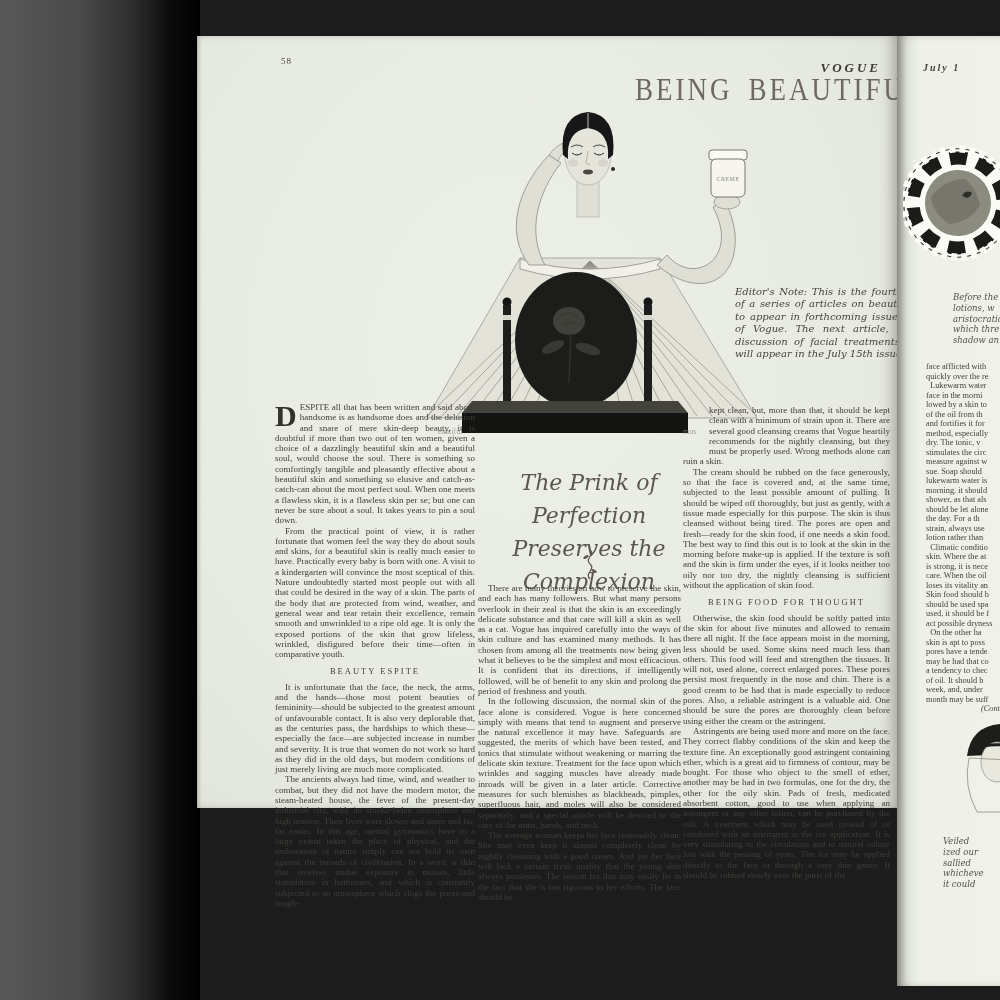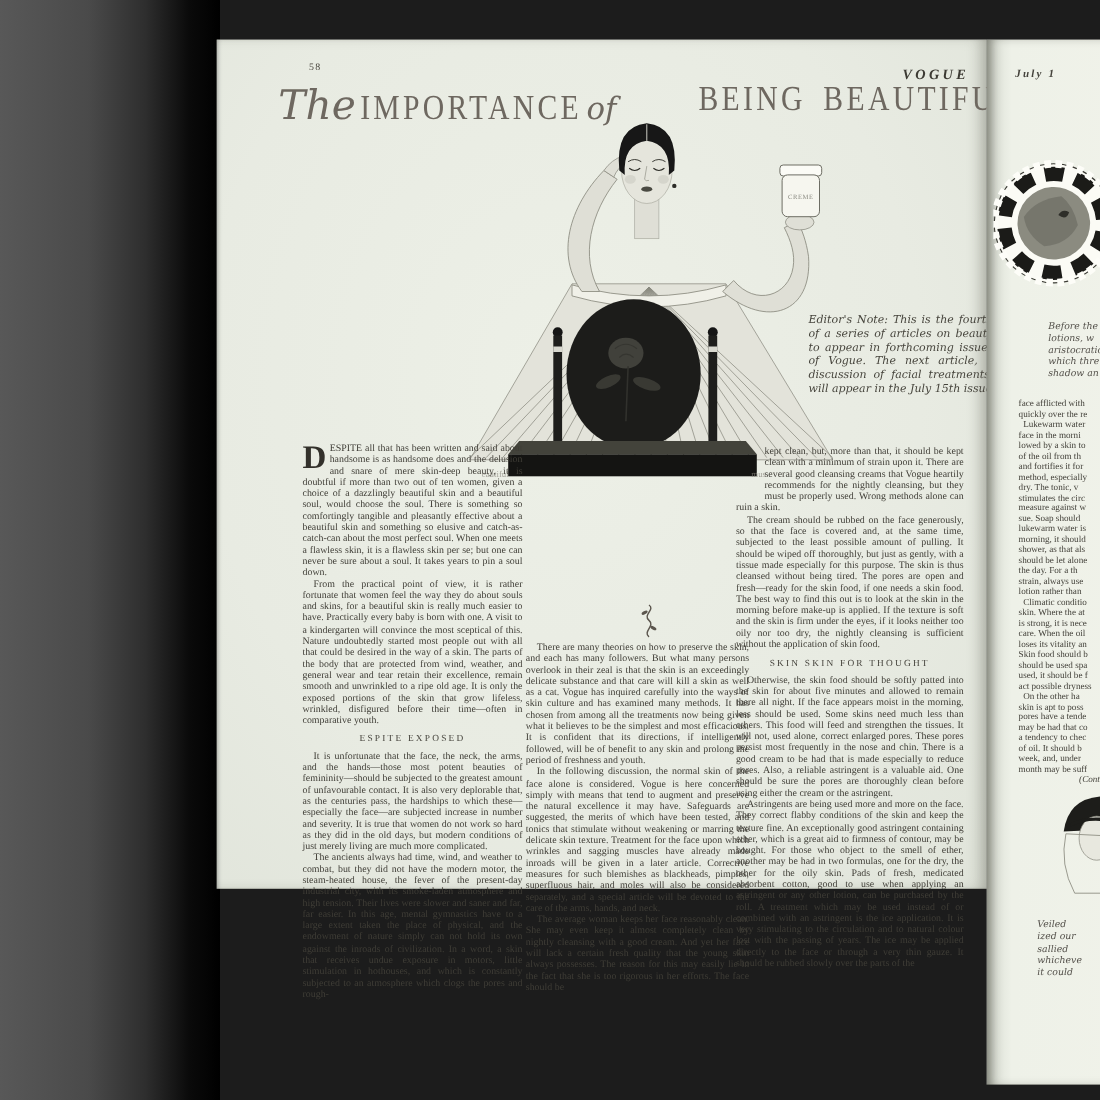--- a/index.html
+++ b/index.html
@@ -39,21 +39,21 @@
   .ornament{position:absolute;left:384px;top:512px;}
   
   .bleed{position:absolute;top:391px;font-size:8px;color:#8a877e;opacity:.75;}
   .bleed.l{left:241px;} .bleed.r{left:486px;}
   
   .col{position:absolute;font-size:9px;line-height:10.3px;text-align:justify;color:#3f3d36;}
   .col p{margin:0;}
   .col p.ind{text-indent:10px;}
   .col1{left:78px;top:366px;width:200px;}
   .col2{left:281px;top:547px;width:203px;}
-  .col3{left:472px;top:369px;width:207px;}
+  .col3{left:486px;top:369px;width:207px;}
   .dropcap{float:left;font-size:30px;line-height:25px;font-weight:bold;padding:1px 3px 0 0;color:#33312b;}
   .col-heading{text-align:center;letter-spacing:2px;font-size:8.5px;color:#45433c;margin:7px 0 5px;}
   .wrap-spacer{float:left;width:26px;height:51px;}
   
   .rp-caption{position:absolute;font-family:"DejaVu Serif",serif;font-style:italic;
     font-size:8.5px;line-height:10.8px;color:#53504a;white-space:pre-line;}
   .rp-cap-top{left:56px;top:256px;width:80px;}
   .rp-cap-bot{left:46px;top:800px;width:80px;}
   .rp-body{position:absolute;left:29px;top:326px;width:90px;font-size:8.3px;line-height:9.5px;
     color:#44423b;white-space:pre-line;}
@@ -66,25 +66,20 @@
 </head>
 <body>
 
 <div class="stage">
   <div class="edge-strip"></div>
 
   <div class="page-left">
     <div class="folio">58</div>
     <div class="masthead">VOGUE</div>
 
-    <div class="title-seg seg1">
-      <span class="t-script">The</span>
-      <span class="t-caps">IMPORTANCE</span>
-      <span class="t-script small">of</span>
-    </div>
     <div class="title-seg seg2">
       <span class="t-caps">BEING</span><span class="gap"></span><span class="t-caps">BEAUTIFUL</span>
     </div>
 
     <svg class="illus" width="430" height="375" viewBox="0 0 430 375">
 
       <polygon points="143,175 283,175 380,335 50,335" fill="#e3e3da" stroke="#9a9a90" stroke-width="0.8"></polygon>
       <path d="M213,178L50,333M213,178L65,333M213,178L80,333M213,178L95,333M213,178L110,333M213,178L125,333M213,178L140,333M213,178L155,333M213,178L170,333M213,178L185,333M213,178L200,333M213,178L215,333M213,178L230,333M213,178L245,333M213,178L260,333M213,178L275,333M213,178L290,333M213,178L305,333M213,178L320,333M213,178L335,333M213,178L350,333M213,178L365,333M213,178L380,333" stroke="#8d8d82" stroke-width="0.7" fill="none"></path>
 
       <path d="M143,176 Q213,196 283,176 L283,186 Q213,206 143,186 Z" fill="#f0f0e8" stroke="#8d8d82" stroke-width="0.8"></path>
@@ -129,48 +124,52 @@
       <circle cx="271" cy="219" r="4.5" fill="#151515"></circle>
       <rect x="267" y="222" width="8" height="100" fill="#1e1e1c"></rect>
       <rect x="267" y="232" width="8" height="5" fill="#d8d8cf"></rect>
 
       <polygon points="95,318 301,318 311,330 85,330" fill="#43433b"></polygon>
       <rect x="85" y="330" width="226" height="20" fill="#141412"></rect>
     </svg>
 
     <div class="ed-note">Editor's Note:  This is the fourth of a series of articles on beauty to appear in forthcoming issues of Vogue.  The next article, a discussion of facial treatments, will appear in the July 15th issue</div>
 
+    <div class="prink">
+      <div>The Prink of Perfection</div>
+      <div>Preserves the Complexion</div>
+    </div>
     <svg class="ornament" width="18" height="36" viewBox="0 0 18 36">
       <path d="M9,2 C15,6 3,11 9,16 C15,21 3,26 9,31" stroke="#5c564e" stroke-width="1.3" fill="none"></path>
       <ellipse cx="5" cy="9" rx="3" ry="1.4" fill="#5c564e" transform="rotate(-30 5 9)"></ellipse>
       <ellipse cx="13" cy="23" rx="3" ry="1.4" fill="#5c564e" transform="rotate(30 13 23)"></ellipse>
     </svg>
 
     <div class="bleed l">eautiful</div>
     <div class="bleed r">mus</div>
 
     <div class="col col1">
       <p><span class="dropcap">D</span><span>ESPITE all that has been written and said about handsome is as handsome does and the delusion and snare of mere skin-deep beauty, it is doubtful if more than two out of ten women, given a choice of a dazzlingly beautiful skin and a beautiful soul, would choose the soul. There is something so comfortingly tangible and pleasantly effective about a beautiful skin and something so elusive and catch-as-catch-can about the most perfect soul. When one meets a flawless skin, it is a flawless skin per se; but one can never be sure about a soul.  It takes years to pin a soul down.</span></p>
       <p class="ind">From the practical point of view, it is rather fortunate that women feel the way they do about souls and skins, for a beautiful skin is really much easier to have. Practically every baby is born with one.  A visit to a kindergarten will convince the most sceptical of this.  Nature undoubtedly started most people out with all that could be desired in the way of a skin.  The parts of the body that are protected from wind, weather, and general wear and tear retain their excellence, remain smooth and unwrinkled to a ripe old age. It is only the exposed portions of the skin that grow lifeless, wrinkled, disfigured before their time—often in comparative youth.</p>
-      <div class="col-heading">ESPITE EXPOSED</div>
+      <div class="col-heading">BEAUTY ESPITE</div>
       <p class="ind">It is unfortunate that the face, the neck, the arms, and the hands—those most potent beauties of femininity—should be subjected to the greatest amount of unfavourable contact. It is also very deplorable that, as the centuries pass, the hardships to which these—especially the face—are subjected increase in number and severity. It is true that women do not work so hard as they did in the old days, but modern conditions of just merely living are much more complicated.</p>
       <p class="ind">The ancients always had time, wind, and weather to combat, but they did not have the modern motor, the steam-heated house, the fever of the present-day industrial city, with its smoke-laden atmosphere and high tension.  Their lives were slower and saner and far, far easier. In this age, mental gymnastics have to a large extent taken the place of physical, and the endowment of nature simply can not hold its own against the inroads of civilization.  In a word, a skin that receives undue exposure in motors, little stimulation in hothouses, and which is constantly subjected to an atmosphere which clogs the pores and rough-</p>
     </div>
 
     <div class="col col2">
       <p class="ind">There are many theories on how to preserve the skin, and each has many followers. But what many persons overlook in their zeal is that the skin is an exceedingly delicate substance and that care will kill a skin as well as a cat.  Vogue has inquired carefully into the ways of skin culture and has examined many methods. It has chosen from among all the treatments now being given what it believes to be the simplest and most efficacious.  It is confident that its directions, if intelligently followed, will be of benefit to any skin and prolong the period of freshness and youth.</p>
       <p class="ind">In the following discussion, the normal skin of the face alone is considered.  Vogue is here concerned simply with means that tend to augment and preserve the natural excellence it may have.  Safeguards are suggested, the merits of which have been tested, and tonics that stimulate without weakening or marring the delicate skin texture.  Treatment for the face upon which wrinkles and sagging muscles have already made inroads will be given in a later article.  Corrective measures for such blemishes as blackheads, pimples, superfluous hair, and moles will also be considered separately, and a special article will be devoted to the care of the arms, hands, and neck.</p>
       <p class="ind">The average woman keeps her face reasonably clean.  She may even keep it almost completely clean by nightly cleansing with a good cream. And yet her face will lack a certain fresh quality that the young skin always possesses. The reason for this may easily lie in the fact that she is too rigorous in her efforts.  The face should be</p>
     </div>
 
     <div class="col col3">
       <div class="wrap-spacer"></div>
       <p>kept clean, but, more than that, it should be kept clean with a minimum of strain upon it.  There are several good cleansing creams that Vogue heartily recommends for the nightly cleansing, but they must be properly used.  Wrong methods alone can ruin a skin.</p>
       <p class="ind">The cream should be rubbed on the face generously, so that the face is covered and, at the same time, subjected to the least possible amount of pulling.  It should be wiped off thoroughly, but just as gently, with a tissue made especially for this purpose.  The skin is thus cleansed without being tired. The pores are open and fresh—ready for the skin food, if one needs a skin food.  The best way to find this out is to look at the skin in the morning before make-up is applied.  If the texture is soft and the skin is firm under the eyes, if it looks neither too oily nor too dry, the nightly cleansing is sufficient without the application of skin food.</p>
-      <div class="col-heading">SKIN SKIN FOR THOUGHT</div>
+      <div class="col-heading">BEING FOOD FOR THOUGHT</div>
       <p class="ind">Otherwise, the skin food should be softly patted into the skin for about five minutes and allowed to remain there all night. If the face appears moist in the morning, less should be used. Some skins need much less than others.  This food will feed and strengthen the tissues.  It will not, used alone, correct enlarged pores. These pores persist most frequently in the nose and chin.  There is a good cream to be had that is made especially to reduce pores.  Also, a reliable astringent is a valuable aid.  One should be sure the pores are thoroughly clean before using either the cream or the astringent.</p>
       <p class="ind">Astringents are being used more and more on the face.  They correct flabby conditions of the skin and keep the texture fine.  An exceptionally good astringent containing ether, which is a great aid to firmness of contour, may be bought.  For those who object to the smell of ether, another may be had in two formulas, one for the dry, the other for the oily skin.  Pads of fresh, medicated absorbent cotton, good to use when applying an astringent or any other lotion, can be purchased by the roll.  A treatment which may be used instead of or combined with an astringent is the ice application. It is very stimulating to the circulation and to natural colour lost with the passing of years.  The ice may be applied directly to the face or through a very thin gauze.  It should be rubbed slowly over the parts of the</p>
     </div>
   </div>
 
   <div class="page-right">
     <div class="date-head">July 1</div>
 
     <svg class="parasol" width="100" height="210" viewBox="0 0 100 210">
       <g transform="rotate(-26 55 105)">

